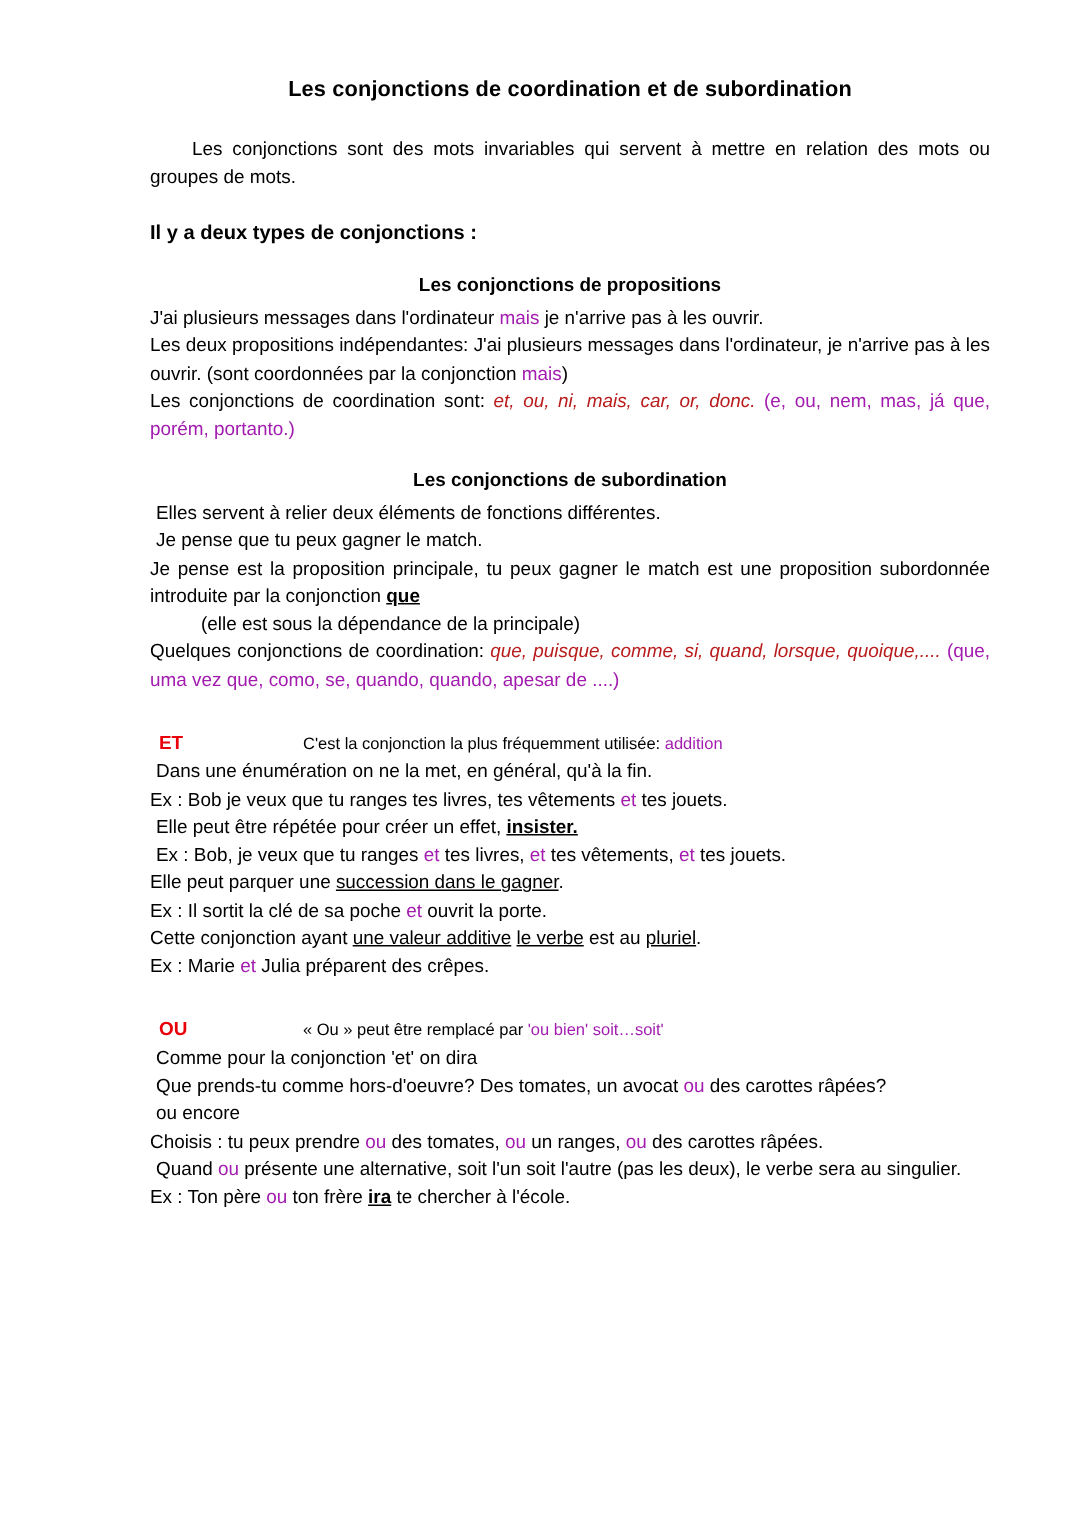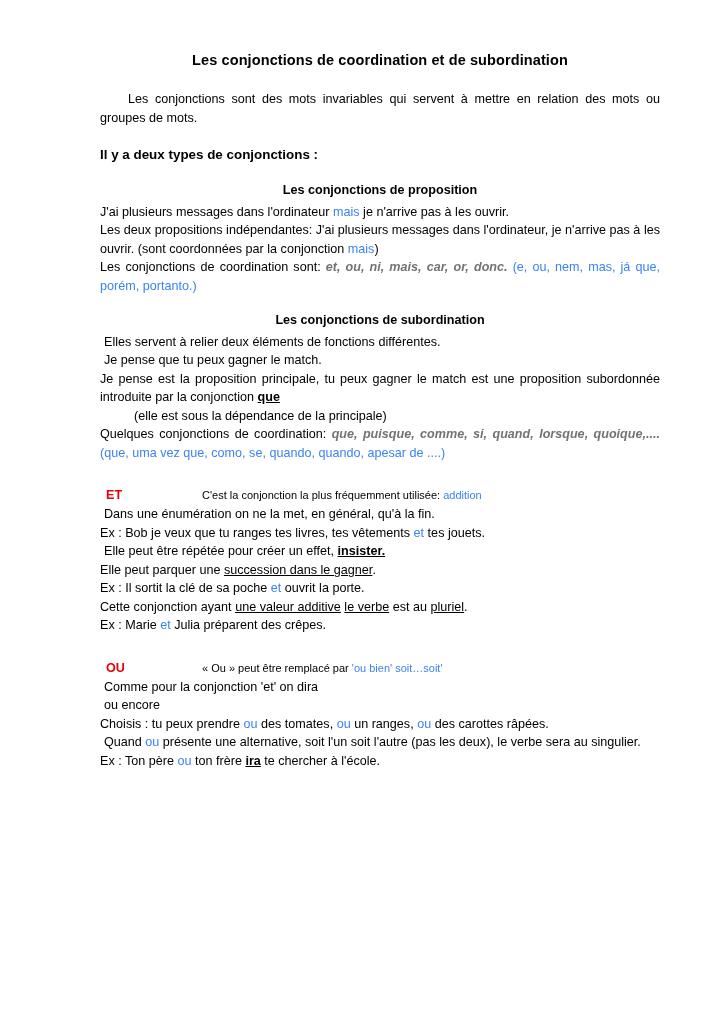--- a/index.html
+++ b/index.html
@@ -51,25 +51,25 @@
   }
   .line {
     font-size: 12.6px;
     line-height: 1.47;
     margin: 0;
   }
   .line.justify {
     text-align: justify;
   }
   .red {
-    color: #3b82f6;
+    color: #a21caf;
   }
   .red-bold-italic {
-    color: #737373;
-    font-weight: bold;
+    color: #b91c1c;
+    font-weight: normal;
     font-style: italic;
   }
   .ul {
     text-decoration: underline;
   }
   .bold {
     font-weight: bold;
   }
   .gap-md { height: 16px; }
   .gap-lg { height: 26px; }
@@ -99,21 +99,21 @@
 <body>
 
 <div class="page">
 
   <h1 class="doc-title">Les conjonctions de coordination et de subordination</h1>
 
   <p class="indent-para">Les conjonctions sont des mots invariables qui servent à mettre en relation des mots ou groupes de mots.</p>
 
   <p class="section-head">Il y a deux types de conjonctions :</p>
 
-  <p class="center-head">Les conjonctions de proposition</p>
+  <p class="center-head">Les conjonctions de propositions</p>
 
 
   <p class="line">
     <span>J'ai plusieurs messages dans l'ordinateur </span><span class="red">mais</span><span> je n'arrive pas à les ouvrir.</span>
   </p>
 
   <p class="line justify">
     <span>Les deux propositions indépendantes: J'ai plusieurs messages dans l'ordinateur,   je n'arrive pas à les ouvrir. (sont coordonnées par  la conjonction </span><span class="red">mais</span><span>)</span>
   </p>
 
@@ -148,20 +148,23 @@
   <p class="line small-left">Dans une énumération on ne la met, en général, qu'à la fin.</p>
 
   <p class="line">
     <span>Ex : Bob je veux que tu ranges tes livres, tes vêtements </span><span class="red">et</span><span> tes jouets.</span>
   </p>
 
   <p class="line small-left">
     <span>Elle peut être répétée pour créer un effet, </span><span class="ul bold">insister.</span>
   </p>
 
+  <p class="line small-left">
+    <span>Ex : Bob, je veux que tu ranges </span><span class="red">et</span><span> tes livres, </span><span class="red">et</span><span> tes vêtements, </span><span class="red">et</span><span> tes  jouets.</span>
+  </p>
 
   <p class="line">
     <span>Elle peut parquer une </span><span class="ul">succession dans le gagner</span><span>.</span>
   </p>
 
   <p class="line">
     <span>Ex : Il sortit la clé de sa poche </span><span class="red">et</span><span> ouvrit la porte.</span>
   </p>
 
   <p class="line">
@@ -174,20 +177,23 @@
 
   <div class="gap-lg"></div>
 
   <div class="conj-header">
     <span class="conj-key">OU</span>
     <span class="conj-desc"><span>« Ou »  peut être remplacé par </span><span class="red">'ou bien'  soit…soit'</span></span>
   </div>
 
   <p class="line small-left">Comme pour la conjonction 'et' on dira</p>
 
+  <p class="line justify small-left">
+    <span>Que prends-tu comme hors-d'oeuvre? Des tomates, un avocat </span><span class="red">ou</span><span> des carottes râpées?</span>
+  </p>
 
   <p class="line small-left">ou encore</p>
 
   <p class="line">
     <span>Choisis : tu peux prendre </span><span class="red">ou</span><span> des tomates, </span><span class="red">ou</span><span> un ranges, </span><span class="red">ou</span><span> des carottes râpées.</span>
   </p>
 
   <p class="line justify small-left">
     <span>Quand </span><span class="red">ou</span><span> présente une alternative, soit l'un soit l'autre (pas les deux), le verbe sera au singulier.</span>
   </p>

